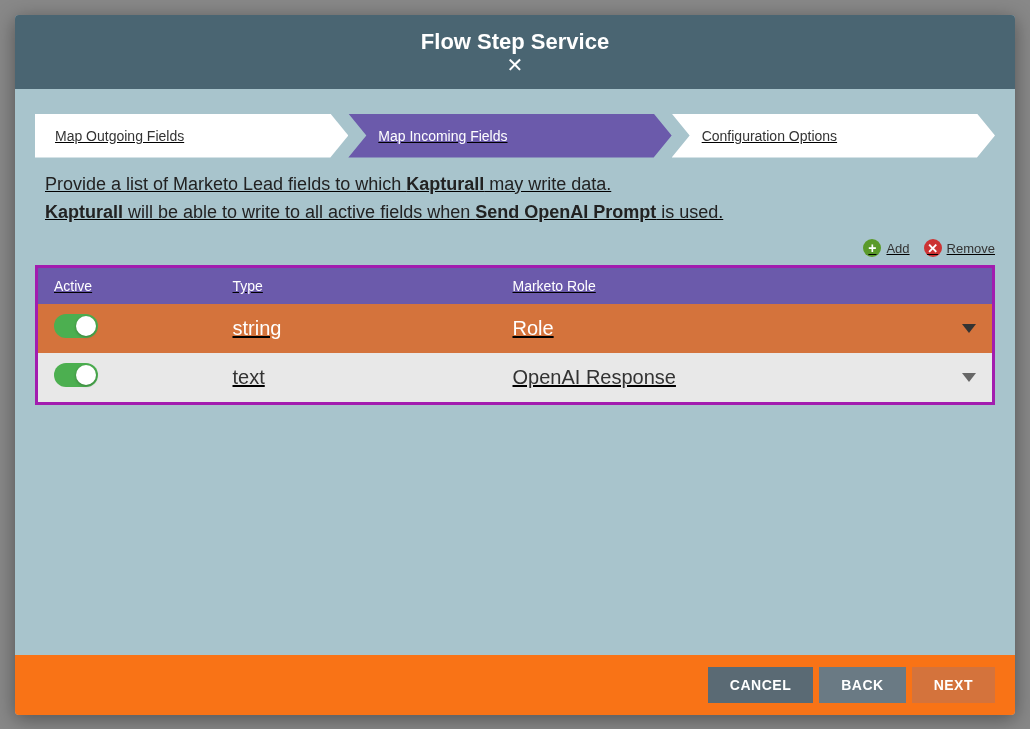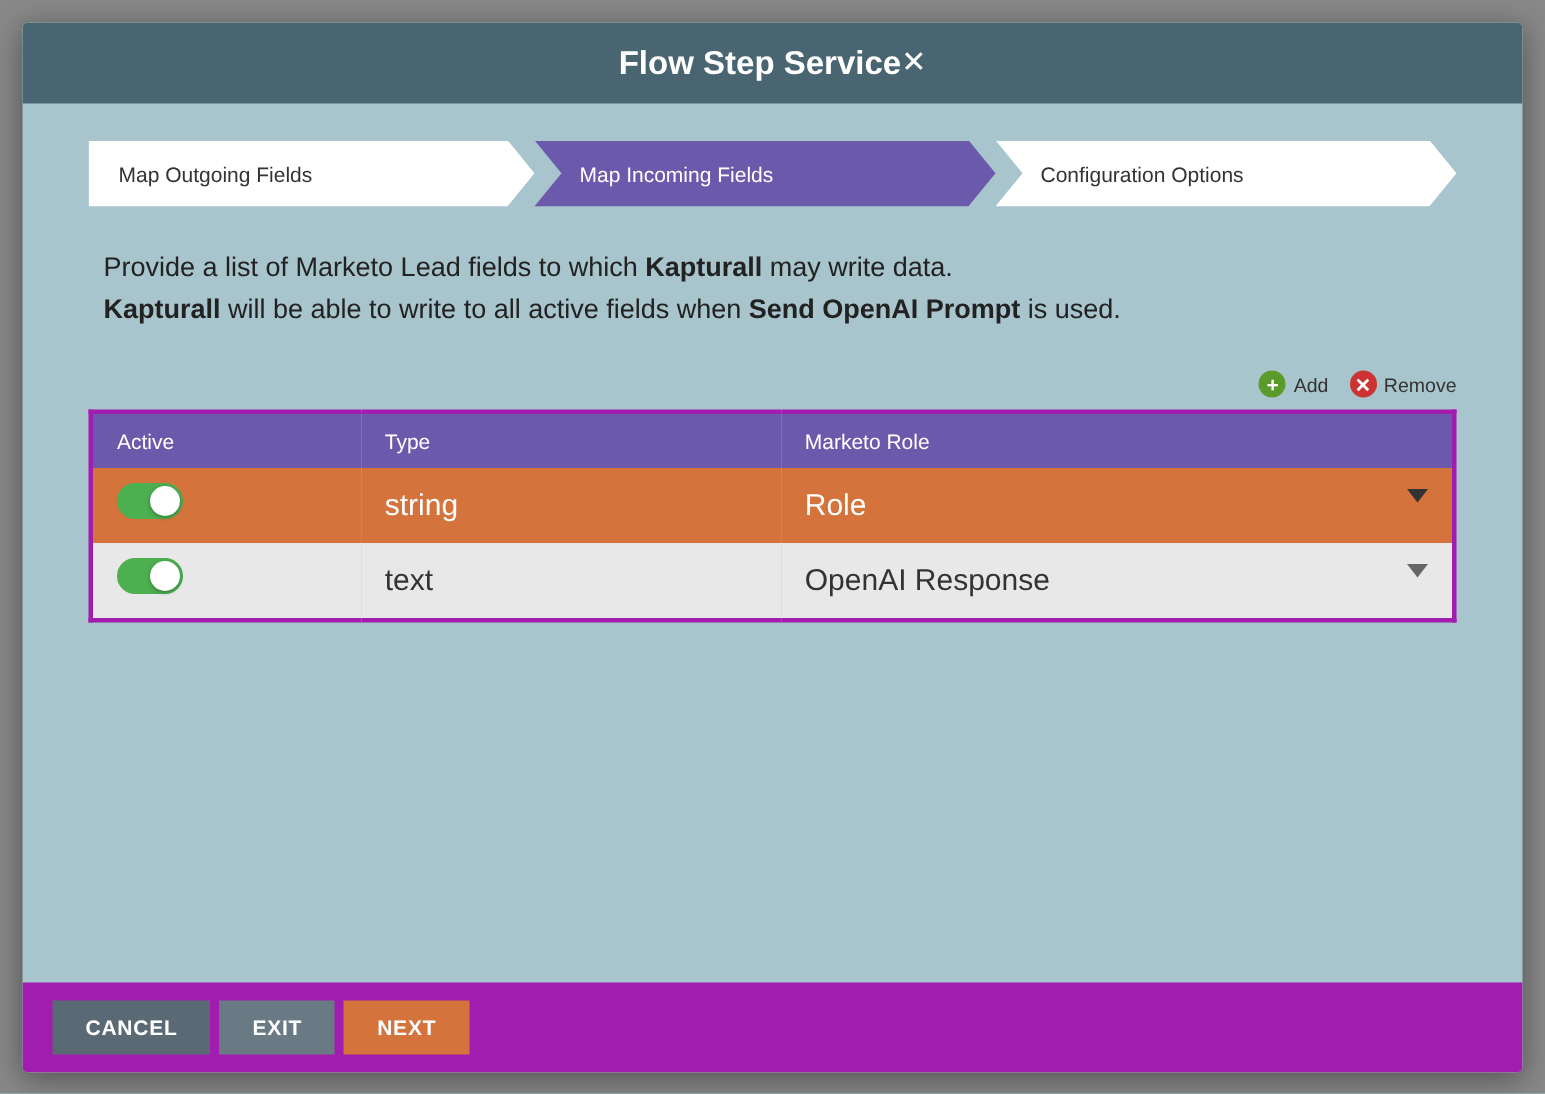--- a/index.html
+++ b/index.html
@@ -20,42 +20,44 @@
       overflow: hidden;
       display: flex;
       flex-direction: column;
       box-shadow: 0 4px 20px rgba(0,0,0,0.4);
     }
     .modal-header {
       background: #4a6572;
       color: white;
       padding: 14px 20px;
       display: flex;
-      justify-content: center;
-      align-items: center;
+      justify-content: flex-start;
+      align-items: center;
+      flex-direction: column;
     }
     .modal-header h1 {
       font-size: 22px;
       font-weight: bold;
     }
     .close-btn {
       color: white;
       font-size: 20px;
       cursor: pointer;
       background: none;
       border: none;
       line-height: 1;
     }
     .modal-body {
       flex: 1;
-      padding: 25px 44px;
+      padding: 25px 20px;
       display: flex;
       flex-direction: column;
-      gap: 26px;
+      gap: 12px;
       overflow: auto;
+      text-decoration: underline;
     }
     
     .stepper {
       display: flex;
       align-items: center;
       width: 100%;
       height: 44px;
     }
     .step {
       display: flex;
@@ -178,43 +180,43 @@
       height: 20px;
       background: white;
       border-radius: 50%;
       top: 2px;
       right: 2px;
       box-shadow: 0 1px 3px rgba(0,0,0,0.3);
     }
     
     .dropdown-cell {
       display: flex;
-      align-items: flex-start;
+      align-items: center;
       justify-content: space-between;
     }
     .dropdown-arrow {
       width: 0;
       height: 0;
       border-left: 7px solid transparent;
       border-right: 7px solid transparent;
       border-top: 9px solid currentColor;
       display: inline-block;
     }
     .dropdown-arrow-orange {
       border-top-color: #333;
     }
     .dropdown-arrow-gray {
       border-top-color: #666;
     }
     
     .modal-footer {
-      background: #a21caf;
+      background: #f97316;
       padding: 12px 20px;
       display: flex;
-      justify-content: flex-start;
+      justify-content: flex-end;
       gap: 6px;
       align-items: center;
     }
     .footer-btn {
       padding: 10px 22px;
       font-size: 14px;
       font-weight: bold;
       border: none;
       cursor: pointer;
       letter-spacing: 0.5px;
@@ -316,16 +318,16 @@
               </div>
             </td>
           </tr>
         </tbody>
       </table>
     </div>
   </div>
 
   <div class="modal-footer">
     <button class="footer-btn btn-cancel">CANCEL</button>
-    <button class="footer-btn btn-back">EXIT</button>
+    <button class="footer-btn btn-back">BACK</button>
     <button class="footer-btn btn-next">NEXT</button>
   </div>
 </div>
 
 </body></html>

